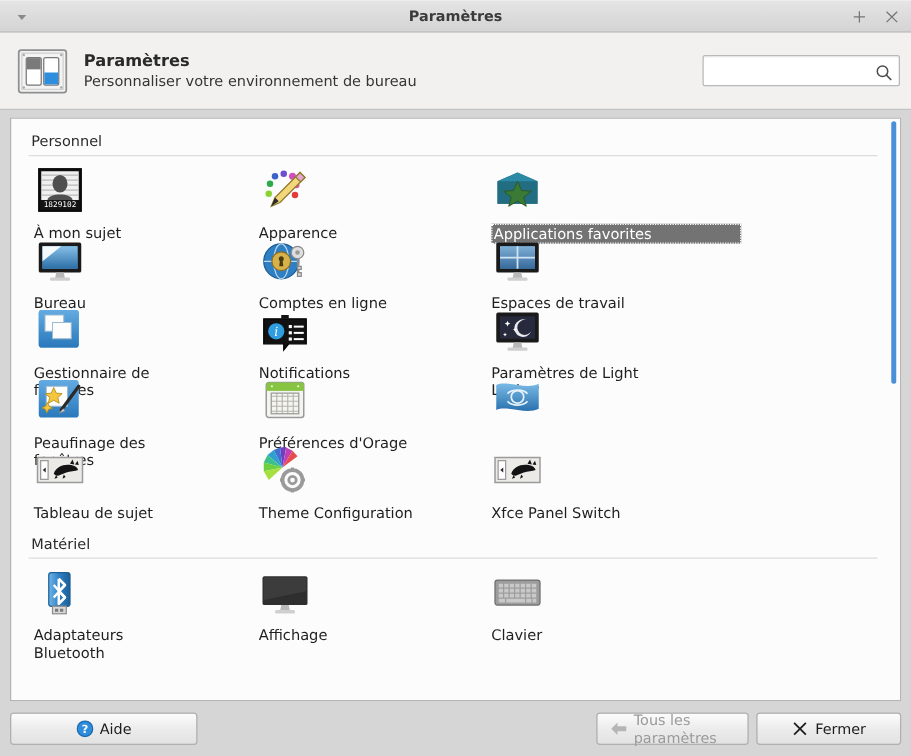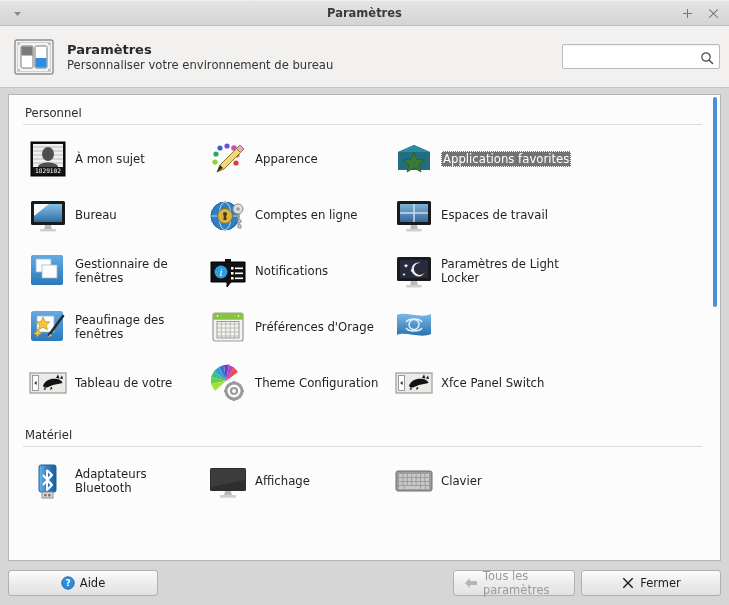--- a/index.html
+++ b/index.html
@@ -101,24 +101,25 @@
   }
   .section { margin-bottom: 6px; }
   .section.hardware { margin-top: 14px; }
 
   .grid {
     display: grid;
     grid-template-columns: 180px 186px 1fr;
     row-gap: 0;
   }
   .cell {
-    display: flex; align-items: center;
+    display: flex; 
     height: 56px;
     padding-left: 6px;
     gap: 6px;
+    flex-direction: column;
   }
   .cell .ic { width: 42px; height: 42px; flex: 0 0 42px; }
   .cell .lbl {
     font-size: 11.7px; color: #1f1f1f; line-height: 1.22;
     max-width: 120px;
   }
   .cell.wide .lbl { max-width: 200px; }
   .cell .lbl.selected {
     background: #737373; color: #ffffff;
     outline: 1px dotted #ffffff; outline-offset: -1px;
@@ -148,21 +149,21 @@
     height: 26px;
     background: linear-gradient(to bottom,#fcfcfc 0%,#ececec 50%,#e2e2e2 100%);
     border: 1px solid #b0b0b0; border-radius: 3px;
     display: flex; align-items: center; justify-content: center;
     gap: 5px; font-size: 11.5px; color: #1c1c1c;
     padding: 0 10px;
     font-family: "DejaVu Sans", sans-serif;
   }
   .btn-help { width: 150px; }
   .btn-all { width: 122px; margin-left: auto; color: #9a9a9a; }
-  .btn-close { width: 140px; }
+  .btn-close { width: 116px; }
   .btn .bic { width: 14px; height: 14px; flex: 0 0 14px; display:flex; align-items:center; justify-content:center;}
 </style>
 </head>
 <body>
 
 <div class="window">
 
   <div class="titlebar">
     <div class="tb-menu">
       <span>
@@ -464,21 +465,21 @@
                 <rect x="3" y="11" width="36" height="20" fill="#eceae6" stroke="#9b9b9b" stroke-width="1.2"></rect>
                 <rect x="5.5" y="13.5" width="6" height="15" fill="#fdfdfd" stroke="#9b9b9b" stroke-width="1"></rect>
                 <path d="M9.6,19 L7.2,21 L9.6,23 Z" fill="#2a2a2a"></path>
                 <path d="M16,24 C18,18 24,16 30,17 C33,17.4 35,19 35.5,21 C33,22 29,22 26,23 C24,23.7 22,24.8 20,25.4 C18.5,25.8 17,25.4 16,24 Z" fill="#131313"></path>
                 <path d="M29,16 L31,12.5 L32.5,16.5 Z" fill="#131313"></path>
                 <path d="M33,16.5 L35,13.5 L36,17 Z" fill="#131313"></path>
                 <path d="M18,25 L16.5,28 L19,27.2 Z" fill="#131313"></path>
                 <path d="M24,24.5 L23,28 L25.5,26.5 Z" fill="#131313"></path>
               </svg>
             </span>
-            <span class="lbl">Tableau de votre</span>
+            <span class="lbl">Tableau de sujet</span>
           </div>
 
           <div class="cell wide">
             <span class="ic">
               <svg width="42" height="42" viewBox="0 0 42 42">
                 <g transform="translate(19,19)">
                   <path d="M0,0 L-2,-16 L3,-16.5 Z" fill="#6f3fc0"></path>
                   <path d="M0,0 L3,-16 L8,-13.5 Z" fill="#c13fb4"></path>
                   <path d="M0,0 L8,-13.5 L12,-9 Z" fill="#e84d4d"></path>
                   <path d="M0,0 L-7,-14 L-2,-16 Z" fill="#3f6fd0"></path>

